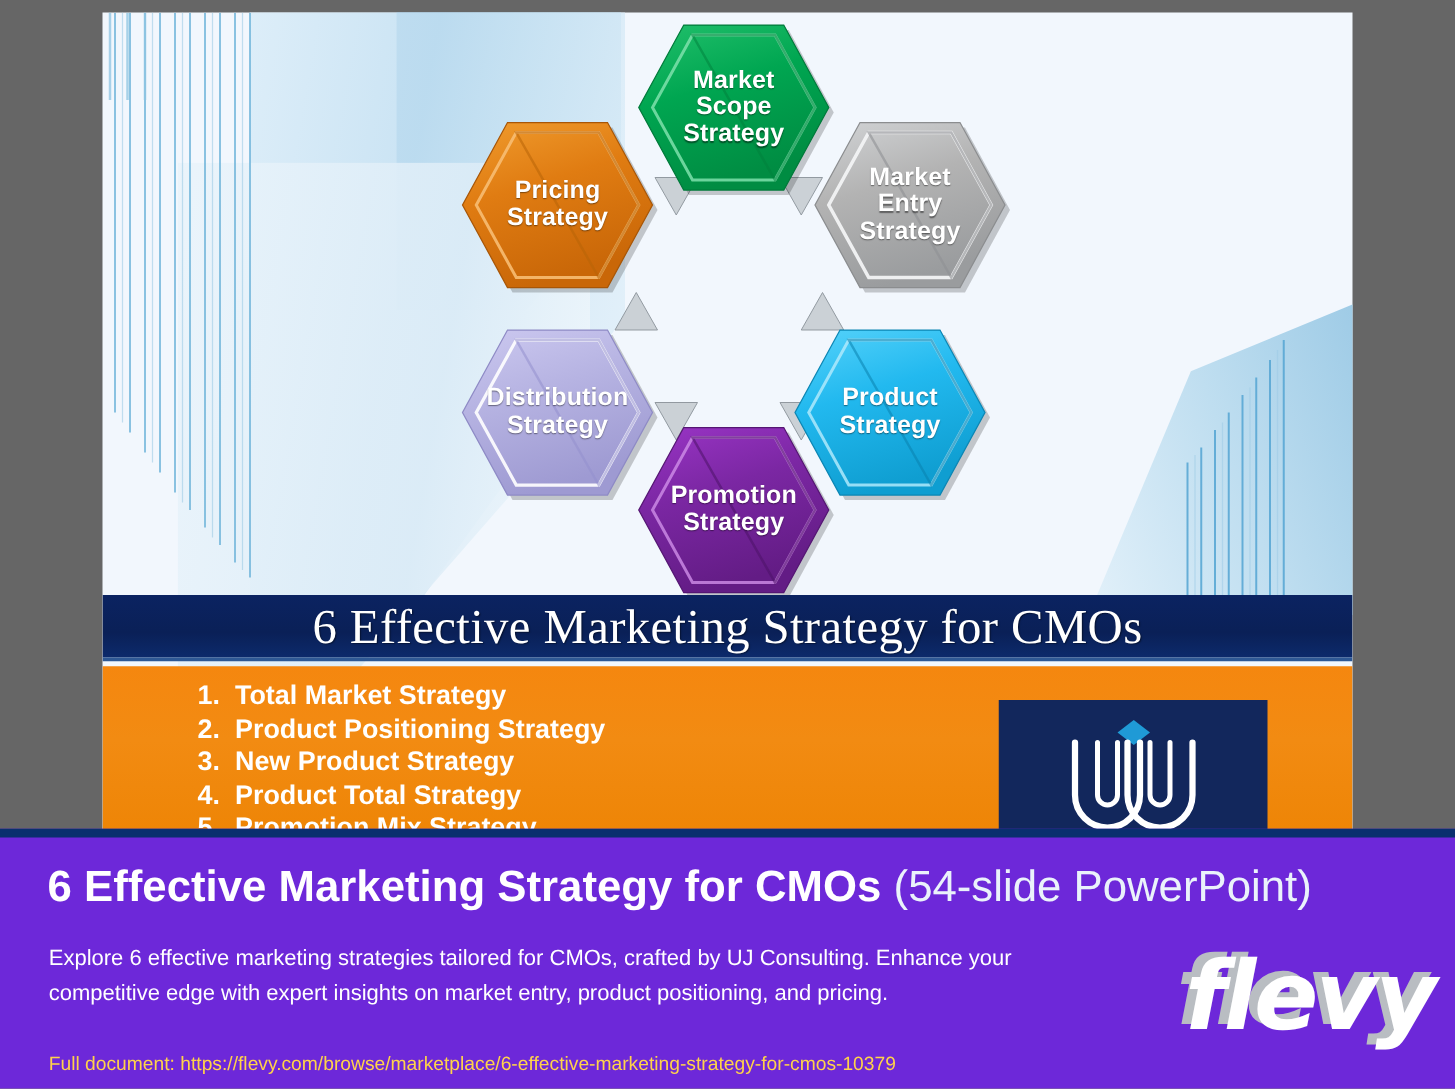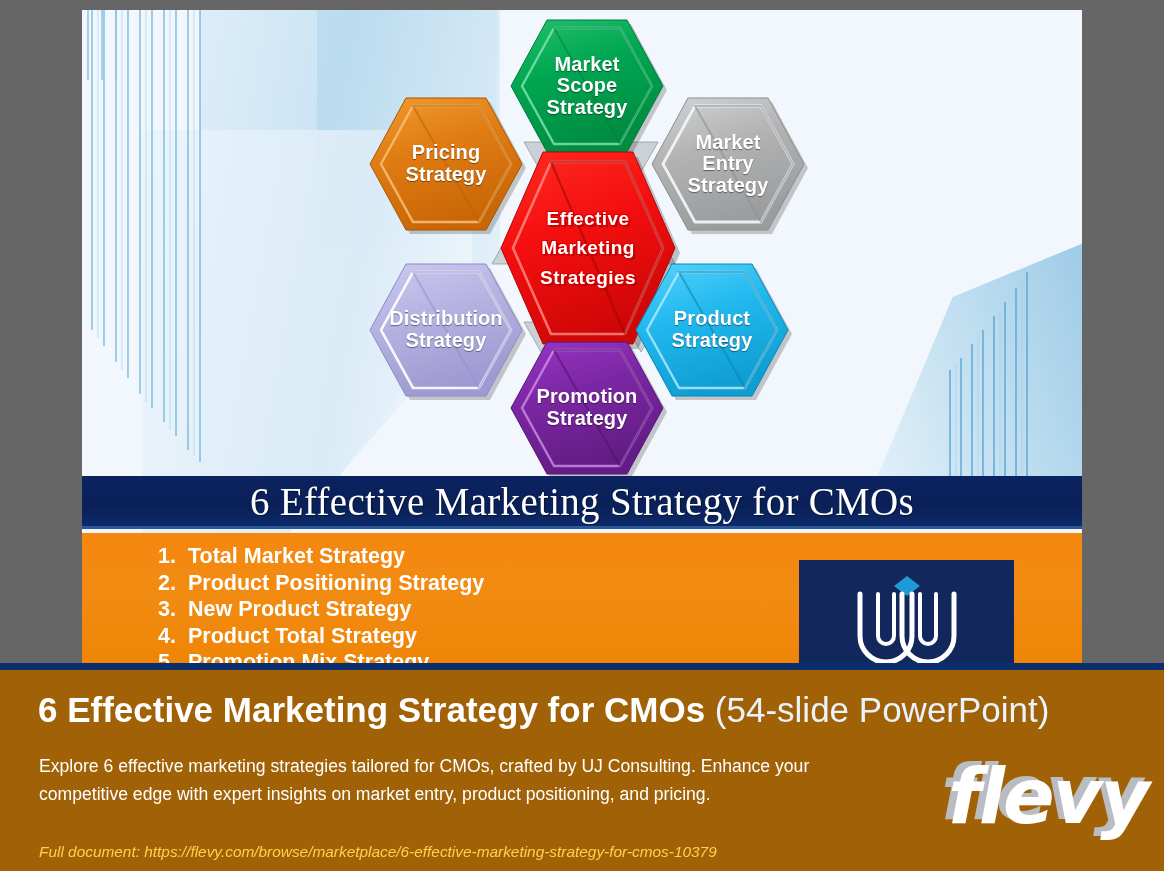--- a/index.html
+++ b/index.html
@@ -112,38 +112,38 @@
     width:215px; height:105px;
     background:#12275c;
     overflow:hidden;
   }
   #logo-box svg { position:absolute; left:50%; top:8px; transform:translateX(-50%); }
 
   
   #banner {
     position:absolute; left:0; top:663px;
     width:1164px; height:208px;
-    background:#a16207;
+    background:#6d28d9;
     border-top:7px solid #0a2f6e;
     overflow:hidden;
   }
   #banner-title {
     position:absolute; left:38px; top:20px;
     color:#ffffff; font-size:35px; white-space:nowrap;
   }
   #banner-title .strong { font-weight:bold; }
   #banner-title .light { font-weight:normal; color:#eaf2fb; }
   #banner-desc {
     position:absolute; left:39px; top:82px;
     width:800px;
     color:#ffffff; font-size:17.6px; line-height:28px;
   }
   #banner-url {
     position:absolute; left:39px; top:173px;
-    color:#ffd24a; font-size:15.4px;font-style:italic;
+    color:#ffd24a; font-size:15.4px;
   }
   #flevy-logo {
     position:absolute; left:948px; top:757px;
     width:210px; height:80px;
   }
   #flevy-logo .fl {
     position:absolute; left:0; top:0;
     font-family:"DejaVu Sans", sans-serif;
     font-size:76px; font-weight:bold; font-style:italic;
     letter-spacing:-2px; line-height:80px;
@@ -275,38 +275,20 @@
         <polygon points="40,4 120,4 156,70 120,136 40,136 4,70" fill="rgba(0,0,0,.2)" transform="translate(4,4)"></polygon>
         <polygon points="40,4 120,4 156,70 120,136 40,136 4,70" fill="url(#g_gy)" stroke="#8b8d8f" stroke-width="1"></polygon>
         <polygon points="47,12 113,12 145,70 113,128 47,128 15,70" fill="none" stroke="#f2f3f4" stroke-width="2.8" opacity=".95"></polygon>
         <polygon points="47,12 113,12 145,70 113,128" fill="none" stroke="#8f9194" stroke-width="2" opacity=".6"></polygon>
       </svg>
       <div class="hexlabel">Market
 Entry
 Strategy</div>
     </div>
 
-    <div class="hexwrap hex-center" style="left:125px;top:136px;width:182px;height:200px;">
-      <svg width="182" height="200" viewBox="0 0 182 200">
-        <defs>
-          <linearGradient id="g_rd" x1="0" y1="0" x2="0.35" y2="1">
-            <stop offset="0%" stop-color="#ff2b22"></stop>
-              <stop offset="48%" stop-color="#f40f0f"></stop>
-              <stop offset="100%" stop-color="#d00707"></stop>
-          </linearGradient>
-        </defs>
-        <polygon points="46,4 136,4 178,100 136,196 46,196 4,100" fill="rgba(0,0,0,.22)" transform="translate(5,5)"></polygon>
-        <polygon points="46,4 136,4 178,100 136,196 46,196 4,100" fill="url(#g_rd)" stroke="#b30606" stroke-width="1"></polygon>
-        <polygon points="54,14 128,14 166,100 128,186 54,186 16,100" fill="none" stroke="#ff8f86" stroke-width="2.6" opacity=".8"></polygon>
-        <polygon points="54,14 128,14 166,100 128,186" fill="none" stroke="#9c0505" stroke-width="2.2" opacity=".55"></polygon>
-      </svg>
-      <div class="hexlabel">Effective
-Marketing
-Strategies</div>
-    </div>
 
     <div class="hexwrap hex-sm" style="left:260px;top:248px;width:160px;height:140px;">
       <svg width="160" height="140" viewBox="0 0 160 140">
         <defs>
           <linearGradient id="g_cy" x1="0" y1="0" x2="0.35" y2="1">
             <stop offset="0%" stop-color="#57d3fb"></stop>
               <stop offset="45%" stop-color="#22b9ef"></stop>
               <stop offset="100%" stop-color="#0f9ed1"></stop>
           </linearGradient>
         </defs>

